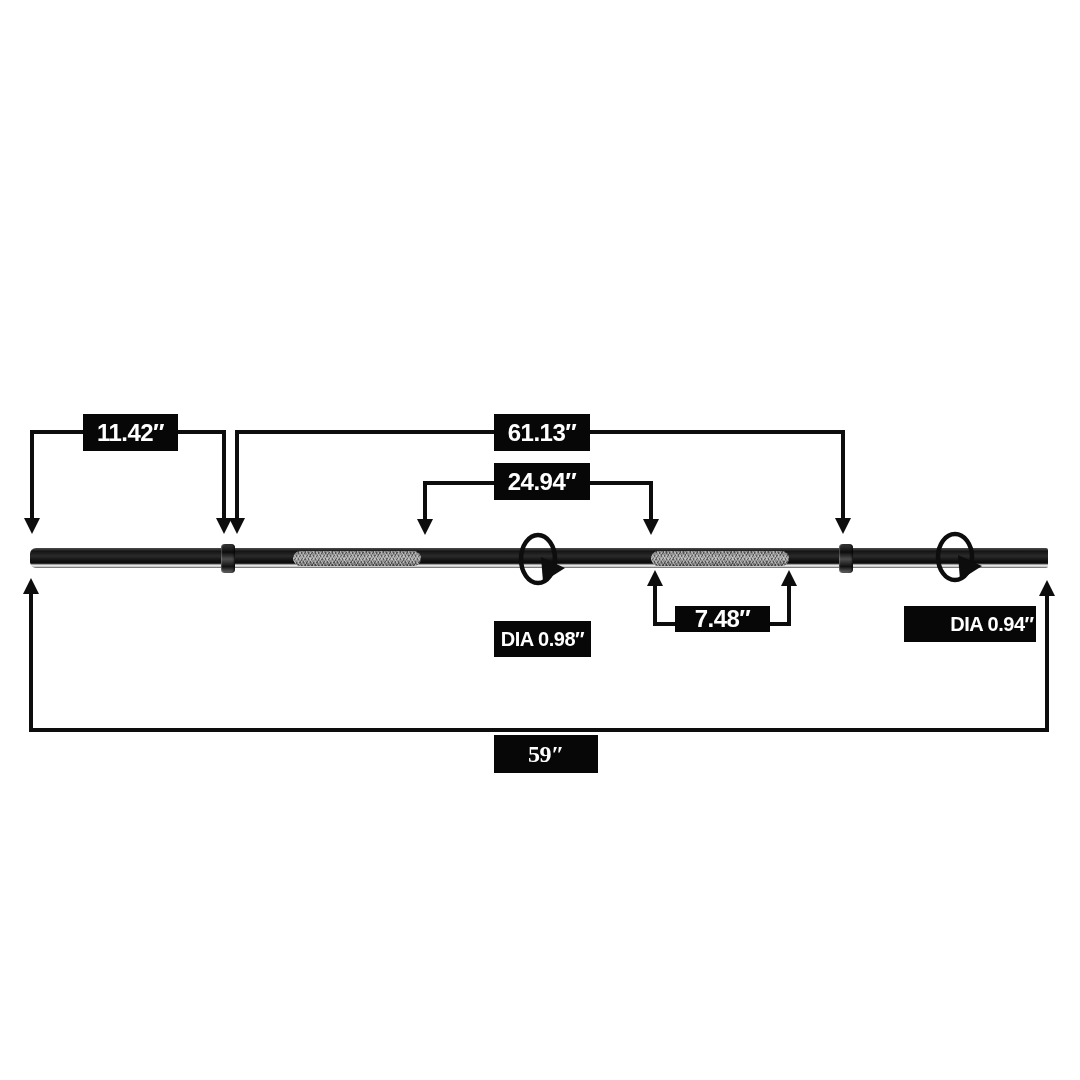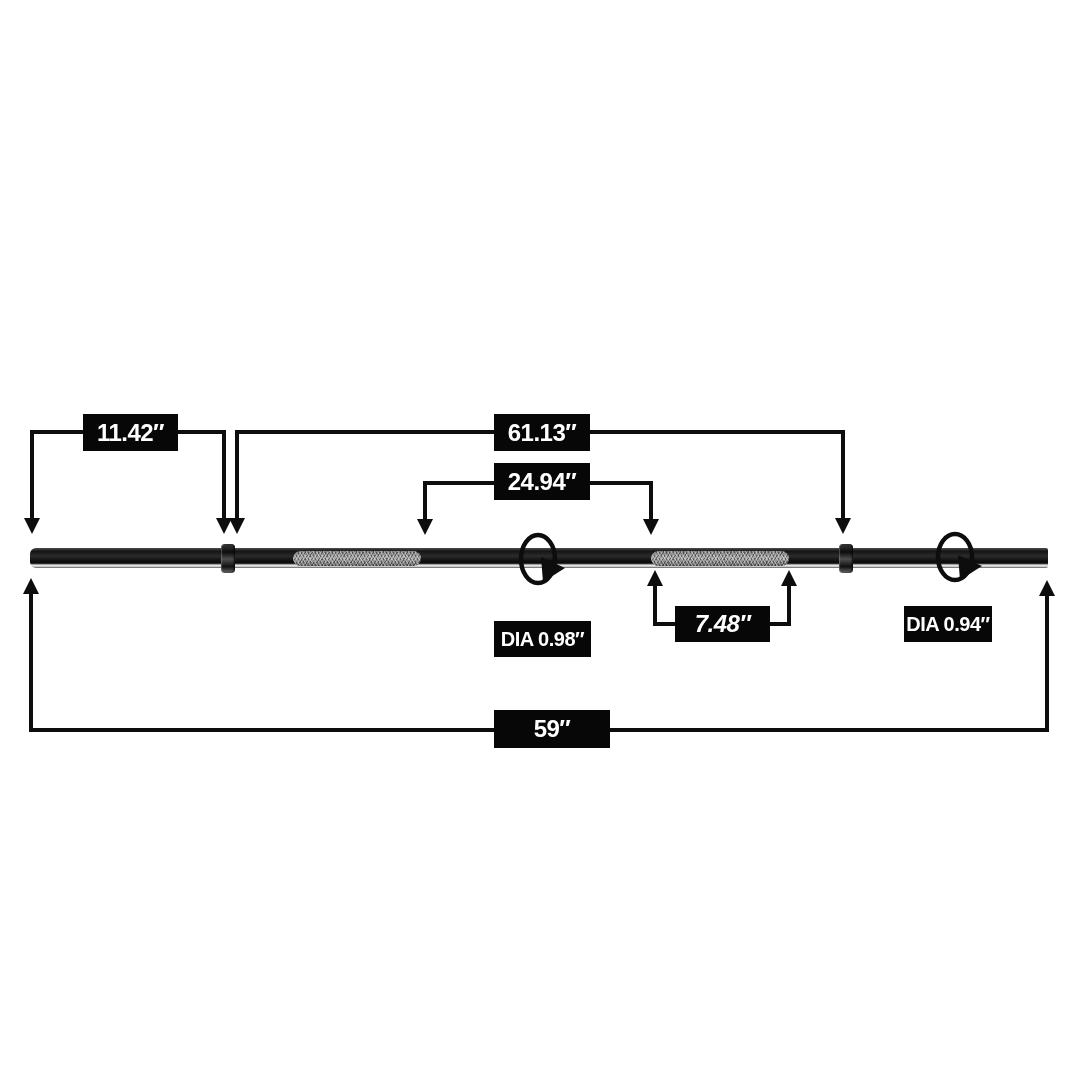--- a/index.html
+++ b/index.html
@@ -103,29 +103,29 @@
     <div class="dlabel" style="left:494px;top:463px;width:96px;height:37px;">24.94″</div>
   </div>
 
   <div>
     <div class="arr arr-up" style="left:647px;top:570px;"></div>
     <div class="vline" style="left:653px;top:585px;width:4px;height:41px;"></div>
     <div class="arr arr-up" style="left:781px;top:570px;"></div>
     <div class="vline" style="left:787px;top:585px;width:4px;height:41px;"></div>
     <div class="hline" style="left:653px;top:622px;width:26px;height:4px;"></div>
     <div class="hline" style="left:766px;top:622px;width:25px;height:4px;"></div>
-    <div class="dlabel" style="left:675px;top:606px;width:95px;height:36px;font-style:italic;">7.48″</div>
+    <div class="dlabel" style="left:675px;top:606px;width:95px;height:26px;">7.48″</div>
   </div>
 
   <div class="dlabel small" style="left:494px;top:606px;width:97px;height:36px;margin-top:15px;">DIA 0.98″</div>
 
-  <div class="dlabel small" style="left:904px;top:606px;width:88px;height:36px;">DIA 0.94″</div>
+  <div class="dlabel small" style="left:904px;top:606px;width:88px;height:36px;padding-left:44px;">DIA 0.94″</div>
 
   <div>
     <div class="hline" style="left:29px;top:728px;width:1020px;height:4px;"></div>
     <div class="arr arr-up" style="left:23px;top:578px;"></div>
     <div class="vline" style="left:29px;top:594px;width:4px;height:138px;"></div>
     <div class="arr arr-up" style="left:1039px;top:580px;"></div>
     <div class="vline" style="left:1045px;top:596px;width:4px;height:136px;"></div>
-    <div class="dlabel" style="left:494px;top:710px;width:116px;height:38px;">59″</div>
+    <div class="dlabel" style="left:494px;top:735px;width:104px;height:38px;font-family:Liberation Serif, serif;">59″</div>
   </div>
 
 </div>
 
 </body></html>

